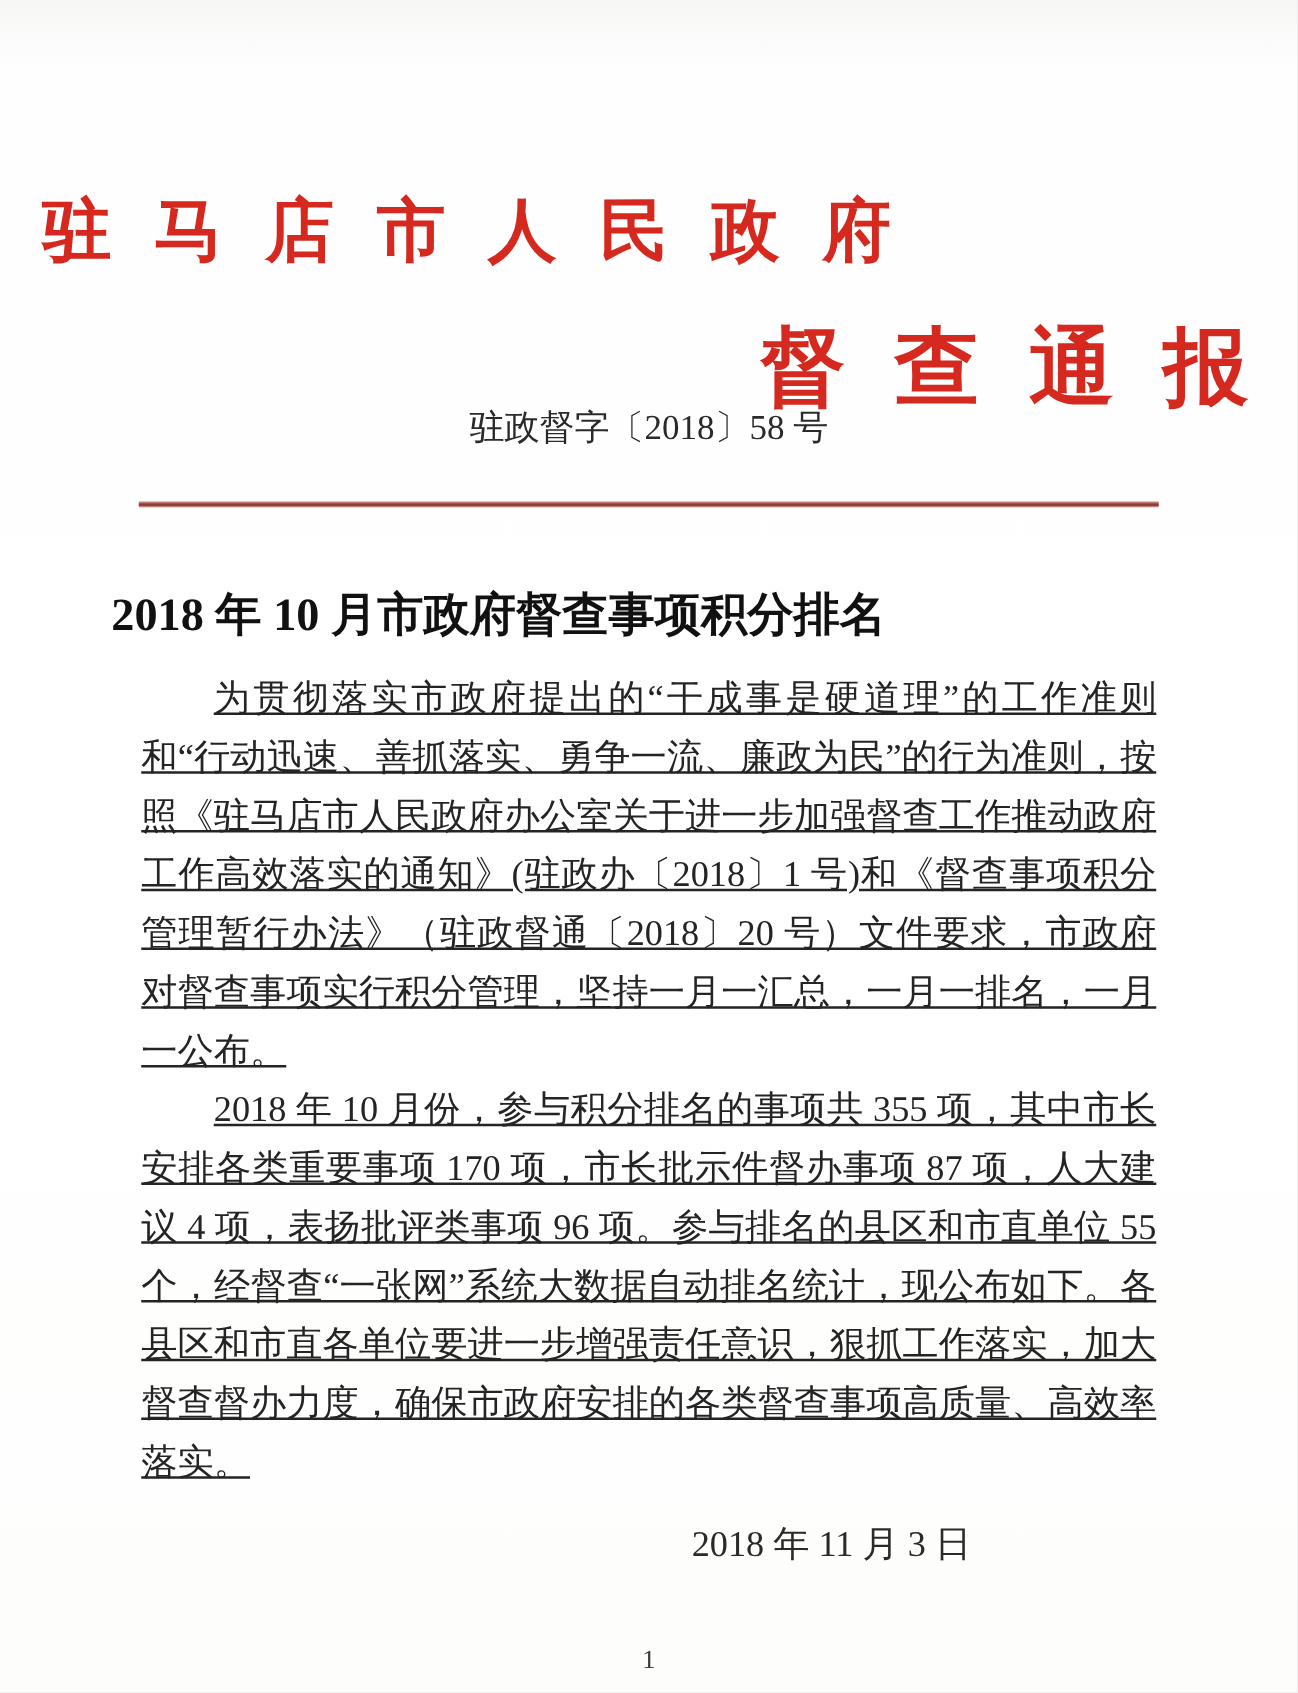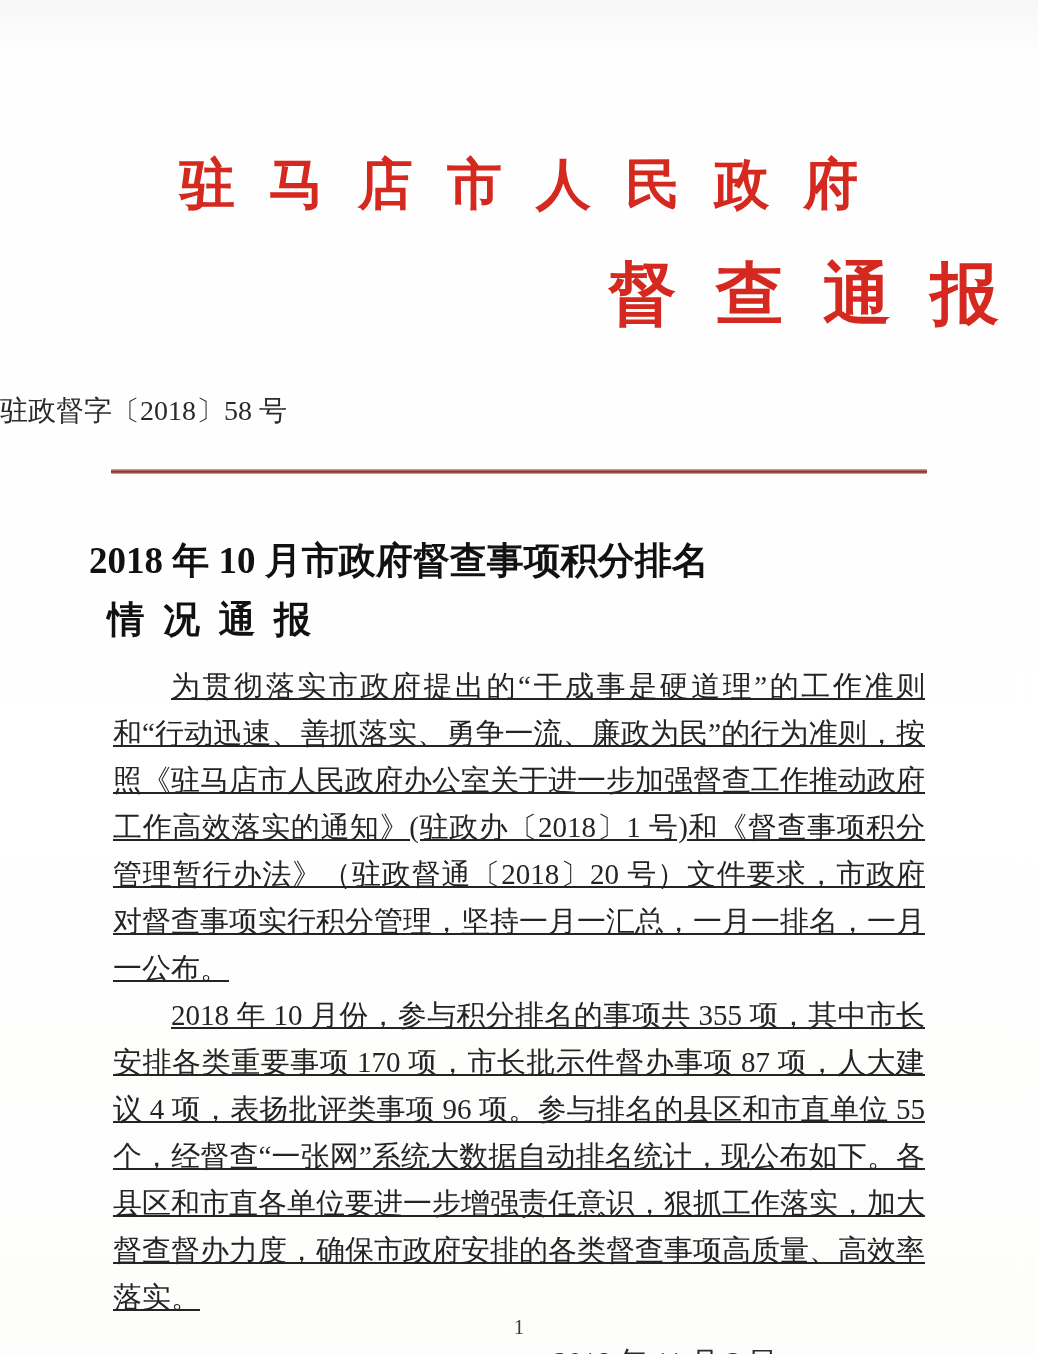--- a/index.html
+++ b/index.html
@@ -12,43 +12,41 @@
     width: 1038px;
     height: 1354px;
     margin: 0 auto;
     background: linear-gradient(180deg, #f7f7f6 0%, #fefefe 4%, #ffffff 60%, #fdfdfc 100%);
     font-family: "Liberation Serif", "DejaVu Serif", serif;
     color: var(--text-black, #1f1f1f);
     overflow: hidden;
   }
   .org-name {
     margin-top: 156px;
-    text-align: center;
     font-size: 55px;
     line-height: 1.05;
     font-weight: bold;
     color: var(--header-red, #d5281e);
     letter-spacing: 0.62em;
     padding-left: 0.62em; 
     white-space: nowrap;
   }
   .banner-title {
     margin-top: 46px;
     text-align: right;
     font-size: 68px;
     line-height: 1.0;
     font-weight: bold;
     color: var(--header-red, #d5281e);
     letter-spacing: 0.58em;
     padding-left: 0.58em;
     white-space: nowrap;
   }
   .doc-number {
-    margin-top: 68px;
-    text-align: left;
+    text-align: center;
     font-size: 28px;
     line-height: 1.1;
     color: #2a2a2a;
   }
   .red-separator {
     margin: 42px auto 0 auto;
     width: 816px;
     height: 5px;
     background: linear-gradient(180deg, #e6b4ae 0%, var(--separator-red, #8e3b33) 45%, var(--separator-red, #8e3b33) 65%, #e6b4ae 100%);
     border-radius: 1px;
@@ -107,21 +105,20 @@
   <div class="org-name">驻马店市人民政府</div>
 
   <div class="banner-title">督查通报</div>
 
   <div class="doc-number">驻政督字〔2018〕58 号</div>
 
   <div class="red-separator"></div>
 
   <div class="notice-title">
     <span class="line1">2018 年 10 月市政府督查事项积分排名</span><br>
-    <span class="line2">情况通报</span>
   </div>
 
   <div class="body-text">
     <p>为贯彻落实市政府提出的“干成事是硬道理”的工作准则和“行动迅速、善抓落实、勇争一流、廉政为民”的行为准则，按照《驻马店市人民政府办公室关于进一步加强督查工作推动政府工作高效落实的通知》(驻政办〔2018〕1 号)和《督查事项积分管理暂行办法》（驻政督通〔2018〕20 号）文件要求，市政府对督查事项实行积分管理，坚持一月一汇总，一月一排名，一月一公布。</p>
     <p>2018 年 10 月份，参与积分排名的事项共 355 项，其中市长安排各类重要事项 170 项，市长批示件督办事项 87 项，人大建议 4 项，表扬批评类事项 96 项。参与排名的县区和市直单位 55 个，经督查“一张网”系统大数据自动排名统计，现公布如下。各县区和市直各单位要进一步增强责任意识，狠抓工作落实，加大督查督办力度，确保市政府安排的各类督查事项高质量、高效率落实。</p>
   </div>
 
   <div class="doc-date">2018 年 11 月 3 日</div>
 
   <div class="page-number">1</div>

